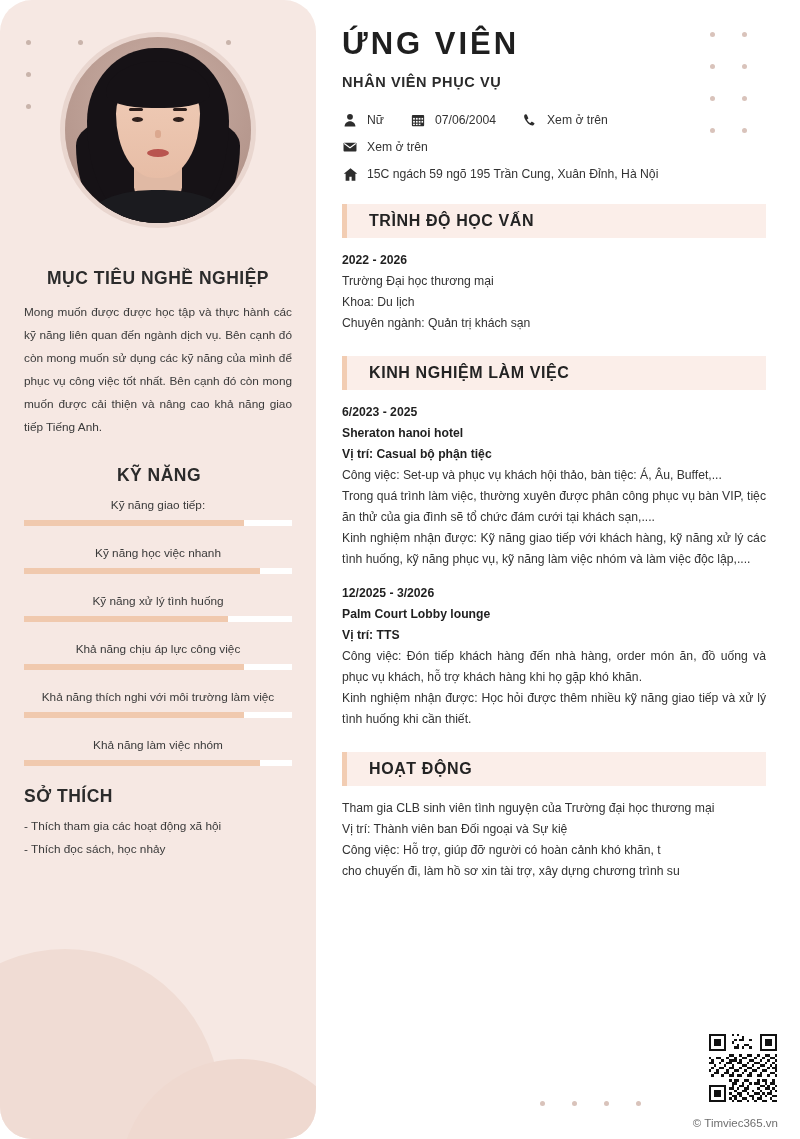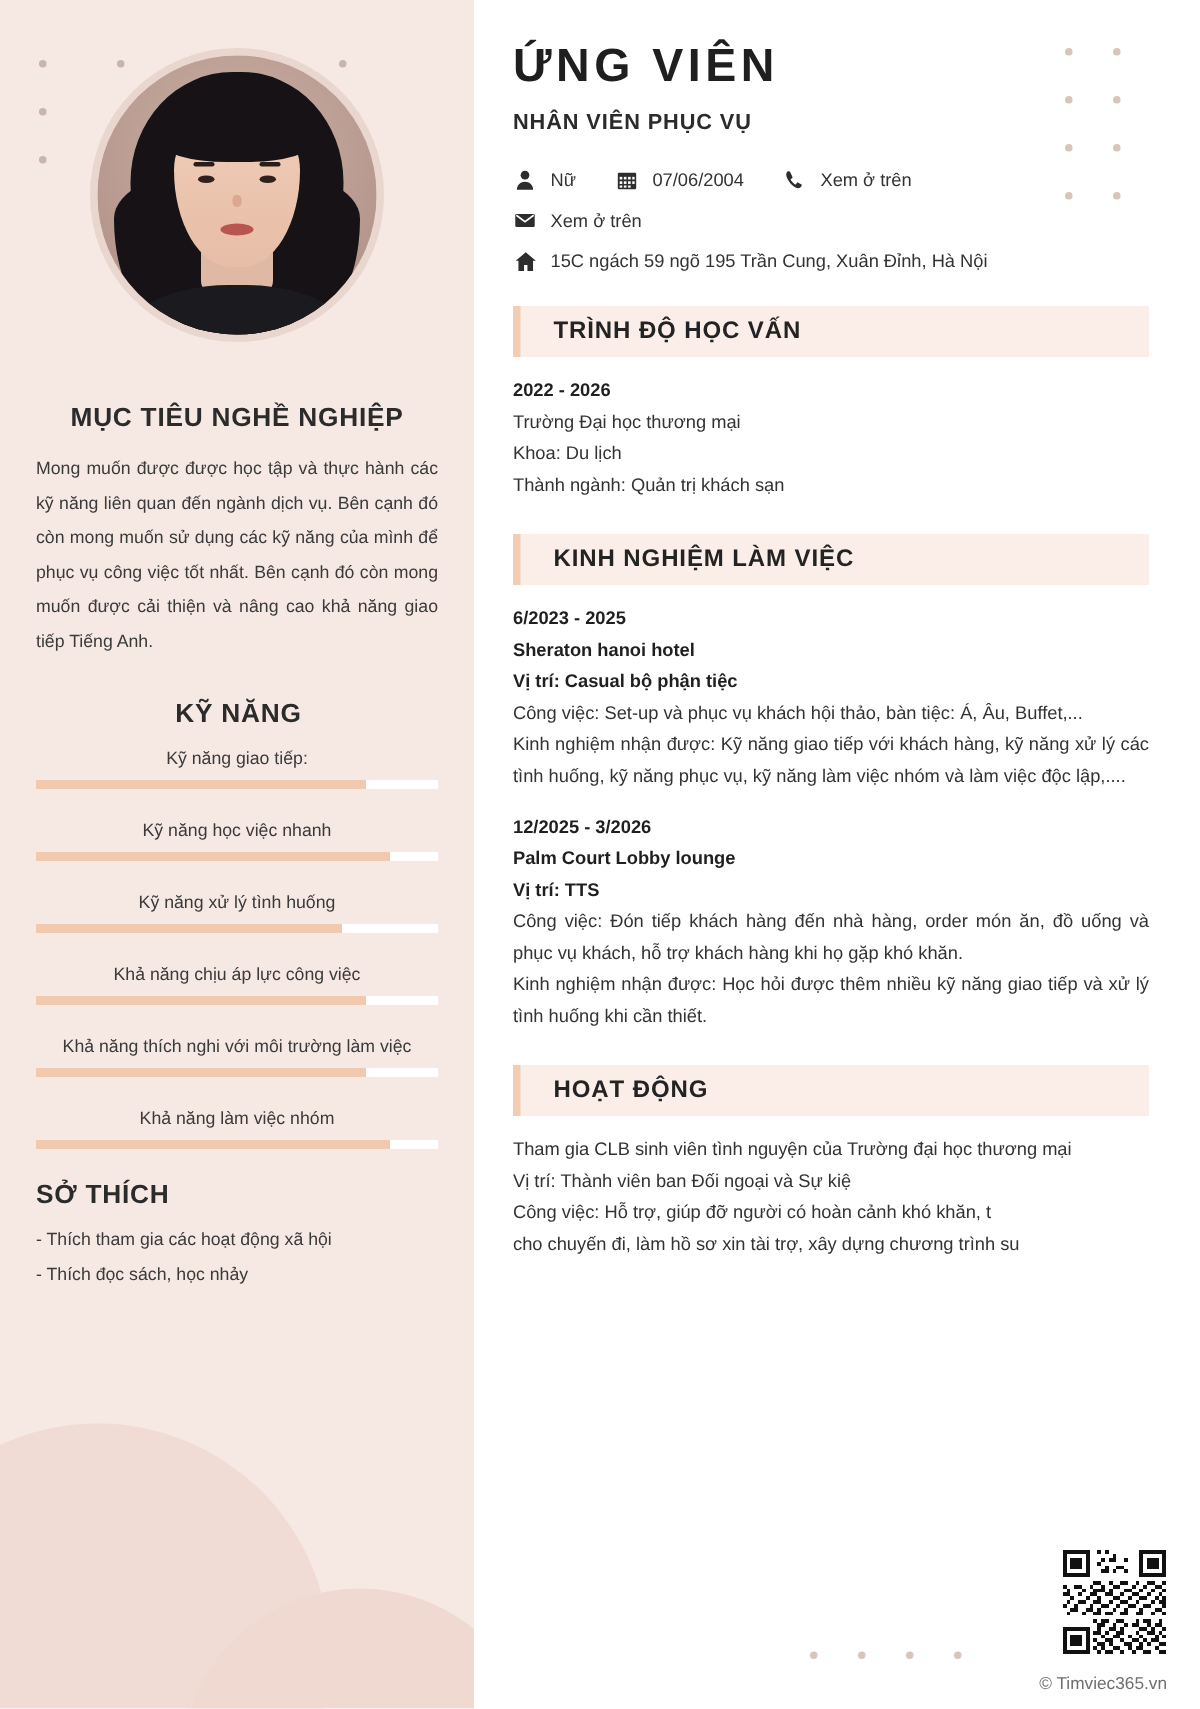--- a/index.html
+++ b/index.html
@@ -20,20 +20,21 @@
     display: flex;
   }
   
   .left {
     width: 316px;
     height: 1139px;
     background: #f6e8e3;
     position: relative;
     overflow: hidden;
     flex: 0 0 316px;
+    border-radius: 32px;
   }
   .left-inner { position: relative; z-index: 3; padding: 0 24px; }
 
   .dots-top {
     position: absolute;
     top: 30px; left: 22px;
     width: 215px; height: 60px;
     z-index: 2;
   }
   .dot { position: absolute; width: 5px; height: 5px; border-radius: 50%; background: #c9b4ab; }
@@ -380,32 +381,33 @@
     </div>
 
     <div class="band">
       <span class="stripe"></span>
       <h3>TRÌNH ĐỘ HỌC VẤN</h3>
     </div>
     <div class="blk">
       <p class="b">2022 - 2026</p>
       <p>Trường Đại học thương mại</p>
       <p>Khoa: Du lịch</p>
-      <p>Thành ngành: Quản trị khách sạn</p>
+      <p>Chuyên ngành: Quản trị khách sạn</p>
     </div>
 
     <div class="band">
       <span class="stripe"></span>
       <h3>KINH NGHIỆM LÀM VIỆC</h3>
     </div>
     <div class="blk">
       <p class="b">6/2023 - 2025</p>
       <p class="b">Sheraton hanoi hotel</p>
       <p class="b">Vị trí: Casual bộ phận tiệc</p>
       <p class="para">Công việc: Set-up và phục vụ khách hội thảo, bàn tiệc: Á, Âu, Buffet,...</p>
+      <p class="para">Trong quá trình làm việc, thường xuyên được phân công phục vụ bàn VIP, tiệc ăn thử của gia đình sẽ tổ chức đám cưới tại khách sạn,....</p>
       <p class="para">Kinh nghiệm nhận được: Kỹ năng giao tiếp  với khách hàng, kỹ năng xử lý các tình huống, kỹ năng phục vụ, kỹ năng làm việc nhóm và làm việc độc lập,....</p>
     </div>
     <div class="gap"></div>
     <div class="blk">
       <p class="b">12/2025 - 3/2026</p>
       <p class="b">Palm Court Lobby lounge</p>
       <p class="b">Vị trí: TTS</p>
       <p class="para">Công việc: Đón tiếp khách hàng đến nhà hàng, order món ăn, đồ uống và phục vụ khách, hỗ trợ khách hàng khi họ gặp khó khăn.</p>
       <p class="para">Kinh nghiệm nhận được: Học hỏi được thêm nhiều kỹ năng giao tiếp và xử lý tình huống khi cần thiết.</p>
     </div>

